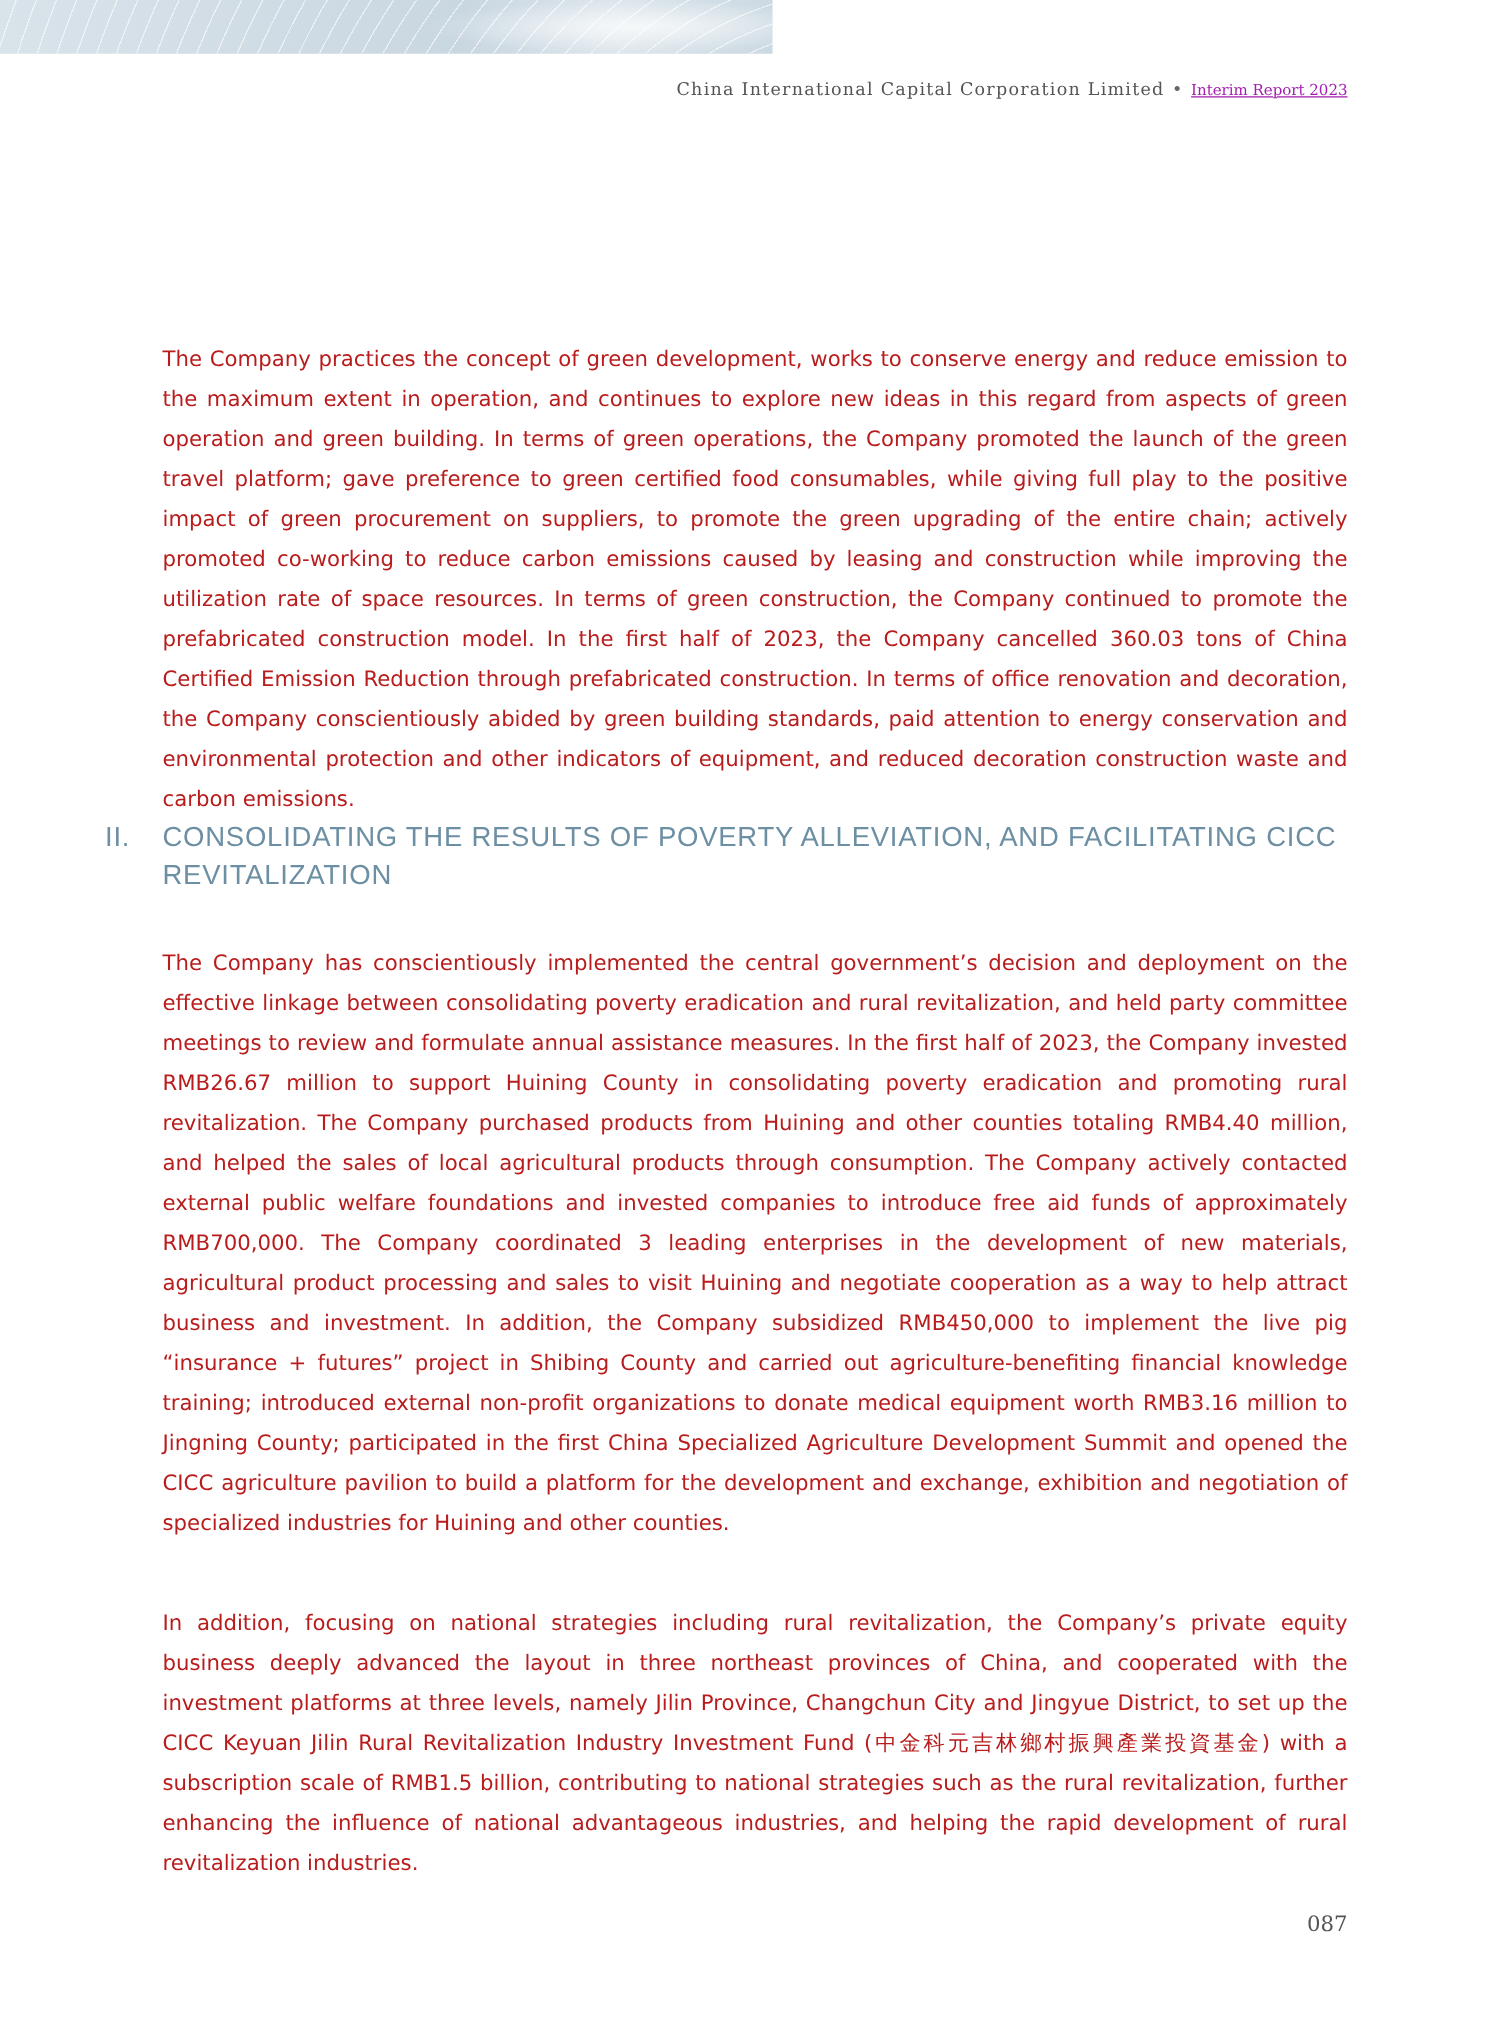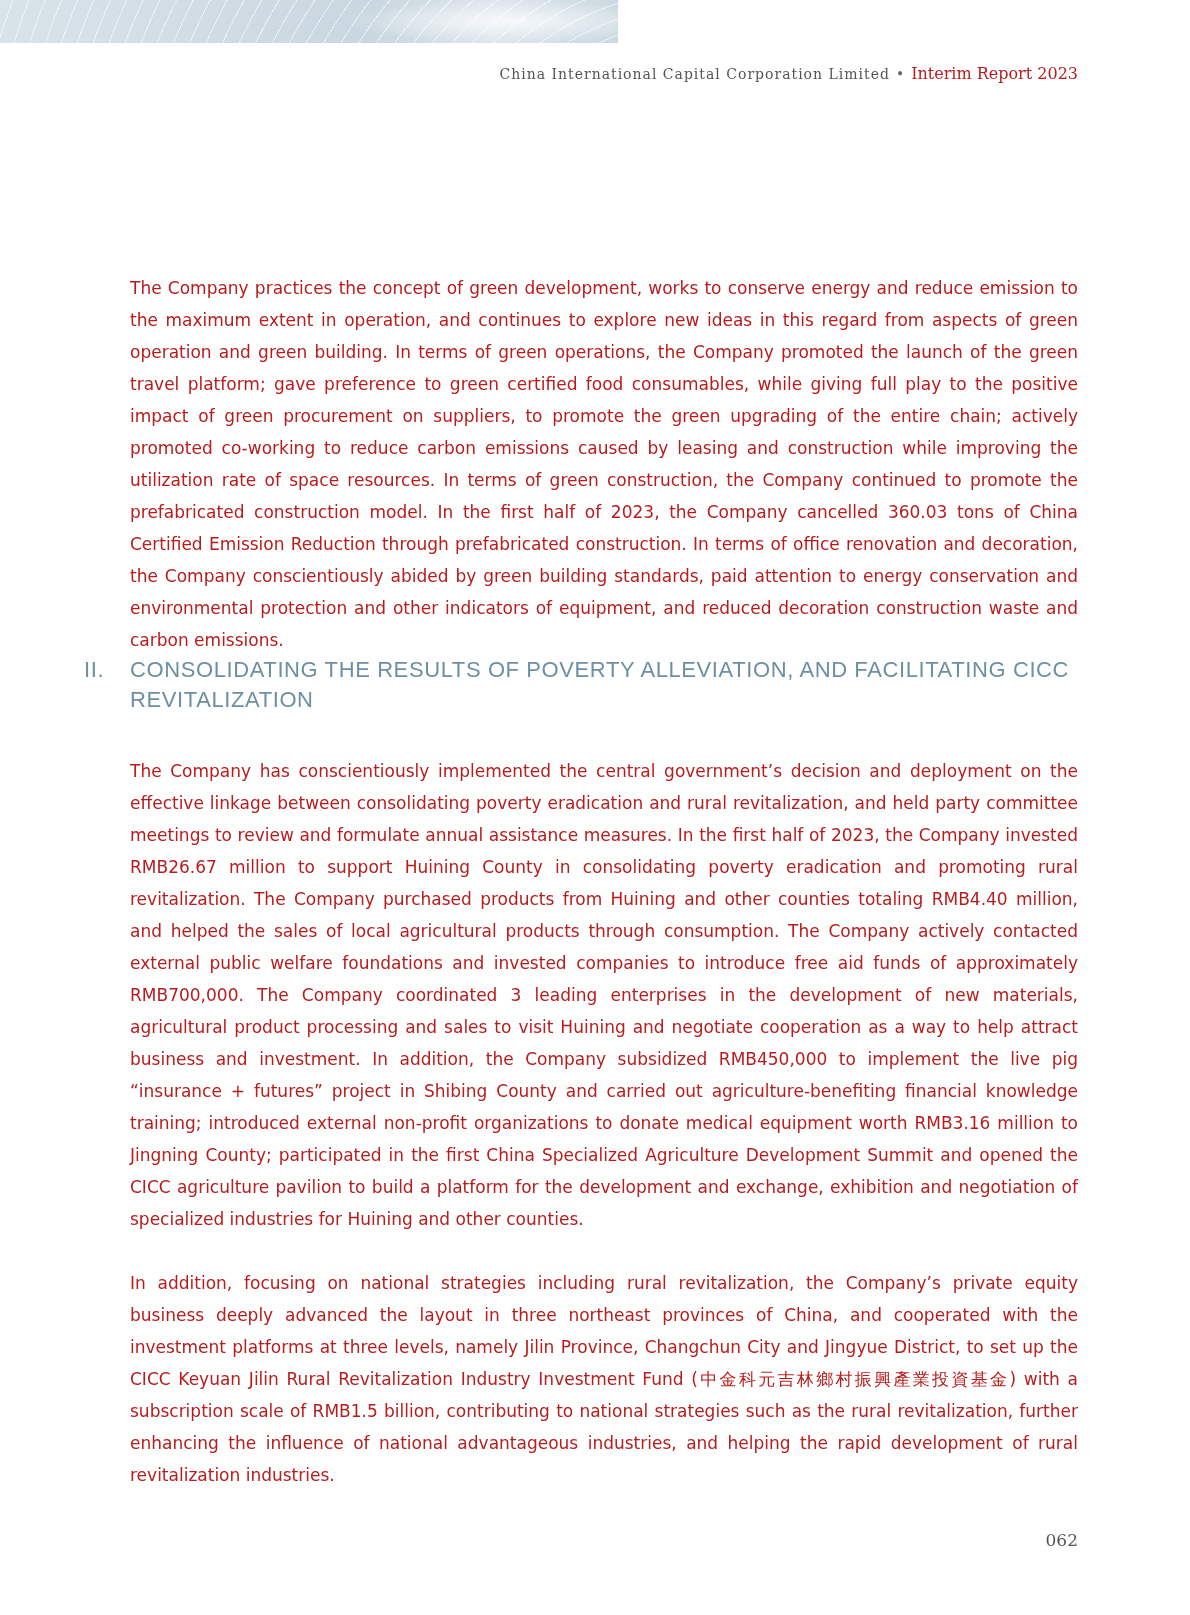--- a/index.html
+++ b/index.html
@@ -10,29 +10,29 @@
     overflow:hidden; }
   .banner::before { content:""; position:absolute; inset:0;
     background: repeating-radial-gradient(circle at 700px 260px, rgba(255,255,255,0) 0 14px, rgba(255,255,255,0.6) 14px 15px);
   }
   .banner::after { content:""; position:absolute; left:340px; top:0; width:280px; height:43px;
     background: radial-gradient(ellipse at 60% 50%, rgba(255,255,255,0.75), rgba(255,255,255,0) 70%); }
   .header { position:absolute; right:112px; top:64px; font-family:"DejaVu Serif","Liberation Serif",serif;
     font-size:14px; letter-spacing:1px; white-space:nowrap; }
   .header .company { color:#555; }
   .header .dot { color:#666; margin:0 6px; }
-  .header .report { color:#b91c1c; font-size:16px; letter-spacing:0; }
+  .header .report { color:#a21caf; font-size:12px; letter-spacing:0;text-decoration:underline; }
   .content { position:absolute; left:130px; top:272px; width:948px; }
   p.body { margin:0; font-size:17px; line-height:32px; text-align:justify; color:#b91c1c; }
   .heading { position:absolute; left:84px; top:655px; width:994px; color:#6d8fa3; font-weight:normal;
     font-size:22px; line-height:30px; letter-spacing:0.6px; font-family:"Liberation Sans", sans-serif; }
   .heading .num { position:absolute; left:0; top:0; }
   .heading .text { display:block; margin-left:46px; }
   .sec2 { position:absolute; left:130px; top:755px; width:948px; }
-  .sec2 p.body + p.body { margin-top:32px; }
+  .sec2 p.body + p.body { margin-top:48px; }
   .pagenum { position:absolute; right:112px; top:1530px; font-family:"DejaVu Serif","Liberation Serif",serif;
     font-size:17px; color:#555; }
 </style>
 </head>
 <body>
 
 <div class="banner"></div>
 
 <div class="header">
   <span class="company">China International Capital Corporation Limited</span><span class="dot">•</span><span class="report">Interim Report 2023</span>
@@ -45,13 +45,13 @@
 <div class="heading">
   <span class="num">II.</span>
   <span class="text">CONSOLIDATING THE RESULTS OF POVERTY ALLEVIATION, AND FACILITATING CICC REVITALIZATION</span>
 </div>
 
 <div class="sec2">
   <p class="body">The Company has conscientiously implemented the central government’s decision and deployment on the effective linkage between consolidating poverty eradication and rural revitalization, and held party committee meetings to review and formulate annual assistance measures. In the first half of 2023, the Company invested RMB26.67 million to support Huining County in consolidating poverty eradication and promoting rural revitalization. The Company purchased products from Huining and other counties totaling RMB4.40 million, and helped the sales of local agricultural products through consumption. The Company actively contacted external public welfare foundations and invested companies to introduce free aid funds of approximately RMB700,000. The Company coordinated 3 leading enterprises in the development of new materials, agricultural product processing and sales to visit Huining and negotiate cooperation as a way to help attract business and investment. In addition, the Company subsidized RMB450,000 to implement the live pig “insurance + futures” project in Shibing County and carried out agriculture-benefiting financial knowledge training; introduced external non-profit organizations to donate medical equipment worth RMB3.16 million to Jingning County; participated in the first China Specialized Agriculture Development Summit and opened the CICC agriculture pavilion to build a platform for the development and exchange, exhibition and negotiation of specialized industries for Huining and other counties.</p>
   <p class="body">In addition, focusing on national strategies including rural revitalization, the Company’s private equity business deeply advanced the layout in three northeast provinces of China, and cooperated with the investment platforms at three levels, namely Jilin Province, Changchun City and Jingyue District, to set up the CICC Keyuan Jilin Rural Revitalization Industry Investment Fund (中金科元吉林鄉村振興產業投資基金) with a subscription scale of RMB1.5 billion, contributing to national strategies such as the rural revitalization, further enhancing the influence of national advantageous industries, and helping the rapid development of rural revitalization industries.</p>
 </div>
 
-<div class="pagenum">062</div>
+<div class="pagenum">087</div>
 
 </body></html>

